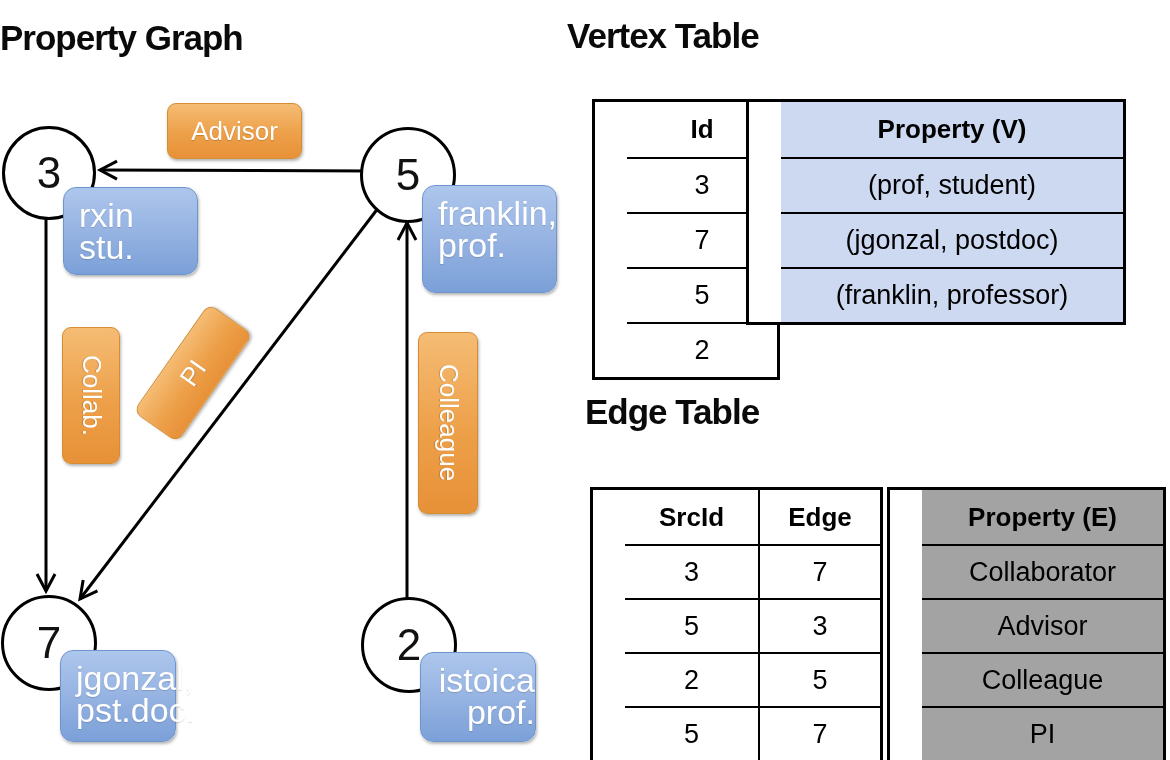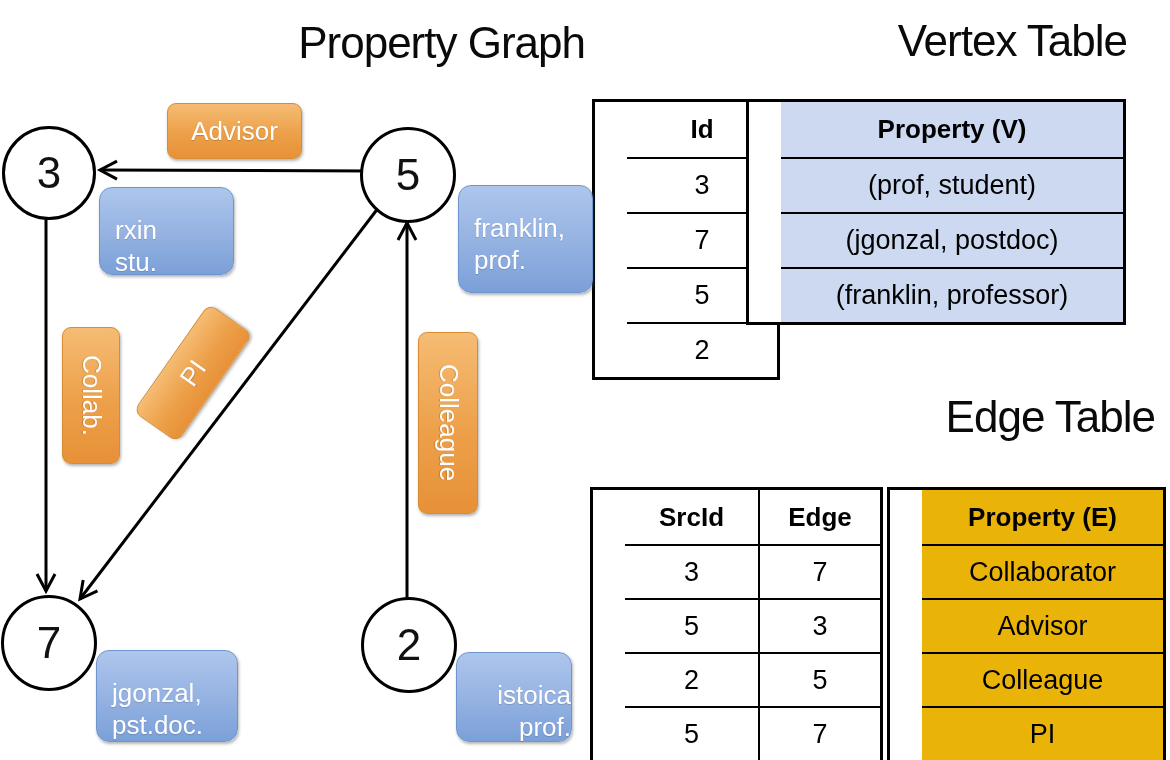--- a/index.html
+++ b/index.html
@@ -1,21 +1,21 @@
 <!DOCTYPE html>
 <html><head>
 <meta charset="utf-8">
 <style>
   html,body{margin:0;padding:0;background:#fff;}
   #stage{
     position:relative;width:1170px;height:760px;background:#fff;overflow:hidden;
     font-family:"Liberation Sans","DejaVu Sans",sans-serif;color:#000;
   }
   .title{
-    position:absolute;text-align:right;font-size:44px;font-weight:400;
+    position:absolute;text-align:left;font-size:35px;font-weight:700;
     letter-spacing:-1px;color:#0a0a0a;white-space:nowrap;
   }
   #title-graph{left:0;top:18px;width:585px;}
   #title-vertex{left:567px;top:16px;width:560px;}
   #title-edge{left:585px;top:392px;width:570px;}
 
   
   #graph-svg{position:absolute;left:0;top:0;z-index:1;}
   #graph-svg line{stroke:#000;stroke-width:3;}
   .vertex{
@@ -35,52 +35,51 @@
     box-shadow:1px 2px 3px rgba(90,90,90,.45);
     text-shadow:0 1px 1px rgba(0,0,0,.18);
   }
   .elabel.vert{writing-mode:vertical-rl;}
   #edge-label-advisor{left:167px;top:103px;width:133px;height:54px;}
   #edge-label-collab{left:62px;top:327px;width:56px;height:135px;}
   #edge-label-pi{left:127px;top:346px;width:130px;height:52px;transform:rotate(-55deg);}
   #edge-label-colleague{left:418px;top:332px;width:58px;height:180px;}
 
   .vlabel{
-    position:absolute;z-index:3;color:#fff;font-size:26px;line-height:32px;
+    position:absolute;z-index:3;color:#fff;font-size:34px;line-height:32px;
     background:linear-gradient(180deg,#adc6ec 0%,#96b3e2 50%,#7ba0d8 100%);
     border:1px solid #6f95cf;border-radius:13px;
-    padding:26px 0 0 15px;box-sizing:border-box;
+    padding:11px 0 0 15px;box-sizing:border-box;
     box-shadow:1px 2px 3px rgba(90,90,90,.45);
     text-shadow:0 1px 1px rgba(0,0,0,.15);
-    margin-left:36px;
   }
   #vprop-3{left:63px;top:187px;width:135px;height:88px;}
   #vprop-5{left:422px;top:185px;width:135px;height:108px;}
-  #vprop-7{left:60px;top:650px;width:142px;height:92px;}
+  #vprop-7{left:60px;top:650px;width:116px;height:92px;}
   #vprop-2{left:420px;top:652px;width:116px;height:90px;text-align:right;}
 
   
   .col,.grid2{position:absolute;border:3px solid #000;background:#fff;box-sizing:border-box;padding-left:32px;}
   .cell{
     height:54px;display:flex;align-items:center;justify-content:center;
     font-size:27px;box-sizing:border-box;white-space:nowrap;
   }
   .cell.hdr{font-weight:bold;font-size:26px;}
   .col .cell + .cell{border-top:2px solid #000;}
 
   #vt-id{left:592px;top:99px;width:188px;}
   #vt-prop{left:746px;top:99px;width:380px;}
   #vt-prop .cell{background:#ccd9f0;}
   #vt-id .cell{height:55px;} #vt-prop .cell{height:55px;}
 
   #et-ids{left:590px;top:487px;width:293px;display:grid;grid-template-columns:133px 1fr;}
   #et-ids .cell:nth-child(2n){border-left:2px solid #000;}
   #et-ids .cell:nth-child(n+3){border-top:2px solid #000;}
   #et-prop{left:887px;top:487px;width:279px;}
-  #et-prop .cell{background:#eab308;}
+  #et-prop .cell{background:#a3a3a3;}
 </style>
 </head>
 <body>
 
 <div id="stage">
 
   <div class="title" id="title-graph">Property Graph</div>
   <div class="title" id="title-vertex">Vertex Table</div>
   <div class="title" id="title-edge">Edge Table</div>
 

